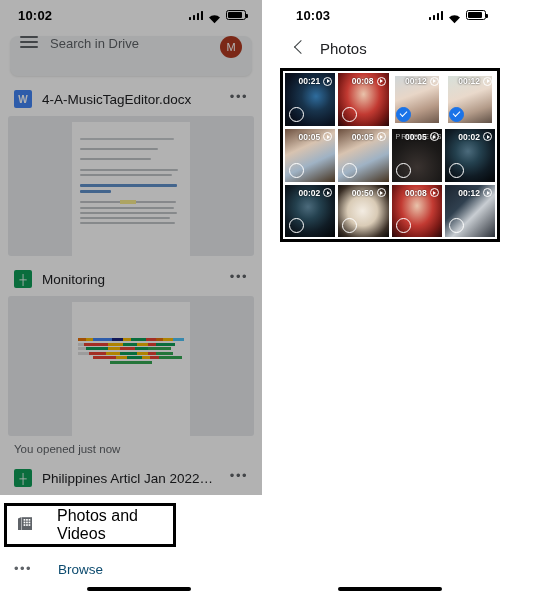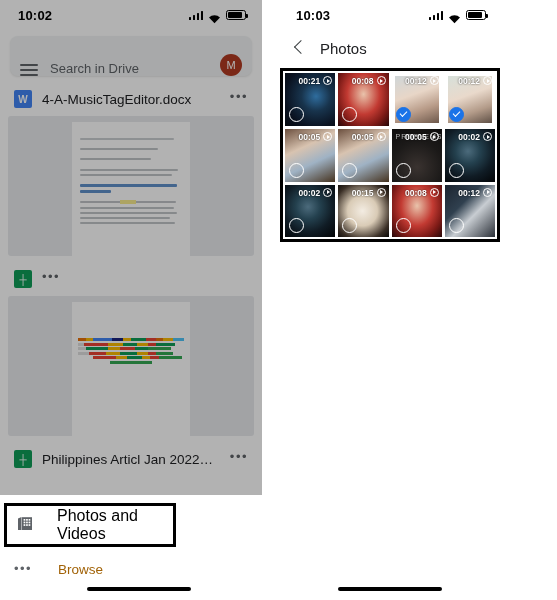--- a/index.html
+++ b/index.html
@@ -28,21 +28,21 @@
   .sig i:nth-child(1){height:3px}.sig i:nth-child(2){height:5px}
   .sig i:nth-child(3){height:7px}.sig i:nth-child(4){height:9px}
   .wifi { width:13px;height:10px; position:relative;}
   .batt { width:20px;height:10px;border:1.4px solid #000;border-radius:2.5px;position:relative;}
   .batt::after{content:"";position:absolute;right:-3px;top:3px;width:1.7px;height:4px;background:#000;border-radius:0 1px 1px 0;}
   .batt i{position:absolute;left:1.3px;top:1.3px;bottom:1.3px;right:2.6px;background:#000;border-radius:1px;display:block;}
 
   
   .drive-search {
     margin: 6px 10px 0 10px; height: 40px; background:#f1f3f4; border-radius:8px;
-    display:flex; align-items:flex-end; padding: 0 10px; gap: 12px;
+    display:flex; align-items:flex-start; padding: 0 10px; gap: 12px;
     box-shadow: 0 1px 2px rgba(0,0,0,.10);
   }
   .hamburger { width:18px; display:flex; flex-direction:column; gap:3px; }
   .hamburger i { display:block; height:2px; background:#5f6368; border-radius:1px;}
   .drive-search .sq-text { flex:1; font-size:13px; color:#5f6368; }
   .avatar { width:22px;height:22px;border-radius:50%;background:#b03a21;color:#fff;
     font-size:11px;display:flex;align-items:center;justify-content:center;font-weight:500;}
 
   
   .file-card { margin: 10px 8px 0 8px; }
@@ -63,21 +63,21 @@
   .gap { height:5px; }
   .sheet-thumb { width:118px; background:#fff; margin-top:6px; padding:36px 6px 0 6px;}
   .bar-row { display:flex; height:3px; margin-bottom:1.6px; }
   .bar-row span { display:block; height:100%; }
   .fc-sub { font-size:11.5px; color:#5f6368; padding: 7px 6px 0 6px; }
 
   
   #sheet { position:absolute; left:0; bottom:0; width:278px; height:105px; background:#fff; z-index:60;}
   .sheet-row { display:flex; align-items:center; height:44px; padding-left:10px; gap:22px;}
   .sheet-row .ic { width:26px; display:flex; justify-content:center; color:#5f6368;}
-  .sheet-row .lbl { font-size:13.5px; color:#a16207;}
+  .sheet-row .lbl { font-size:13.5px; color:#0c4a6e;}
   .sheet-row.browse .ic { letter-spacing:1.5px; font-size:13px; line-height:8px;}
   #photos-videos-row { position:absolute; left:4px; top:8px; width:172px; height:44px;
       border:3px solid #000; background:#fff; display:flex; align-items:center;
       padding-left:8px; gap:22px; z-index:70; }
   .home-bar { position:absolute; bottom:9px; left:50%; transform:translateX(-50%);
       width:104px; height:4px; background:#000; border-radius:2px; z-index:80;}
 
   
   #right-panel { position:absolute; left:278px; top:0; width:224px; height:600px; background:#fff; }
   .r-nav { height:36px; display:flex; align-items:center; padding: 0 6px 0 14px; gap:14px; }
@@ -89,21 +89,21 @@
   #upload-btn { border:1.3px solid #7aa7dd; color:#6d9fe0; font-size:11.5px;
       font-weight:bold; padding:3px 7px; letter-spacing:.3px; }
 
   
   #video-grid-frame { border:3px solid #000; margin: 2px 2px 0 2px; background:#fff; padding:2px;}
   #video-grid { display:grid; grid-template-columns:repeat(4,1fr); gap:3px; }
   .vcell { position:relative; aspect-ratio: 1/1.05; overflow:hidden; background:#000; }
   .vcell.sel { padding:3px; background:#fff; }
   .vcell .media { position:absolute; inset:0; }
   .vcell.sel .media { inset:3px; }
-  .dur { position:absolute; top:3px; right:3px; display:flex; align-items:flex-start; gap:3px;
+  .dur { position:absolute; top:3px; right:3px; display:flex; align-items:center; gap:3px;
      color:#fff; font-size:8.5px; font-weight:bold; text-shadow:0 0 2px rgba(0,0,0,.8); z-index:3;}
   .playic { width:9px;height:9px;border:1.2px solid #fff;border-radius:50%;position:relative;}
   .playic::after{content:"";position:absolute;left:2.6px;top:1.9px;border-left:3.4px solid #fff;
      border-top:2.1px solid transparent;border-bottom:2.1px solid transparent;}
   .pick { position:absolute; left:4px; bottom:4px; width:15px;height:15px;border-radius:50%;
      border:1.6px solid #fff; z-index:3; }
   .pick.on { background:#1a73e8; border-color:#1a73e8; display:flex;align-items:center;justify-content:center;}
   .pick.on::after{content:"";width:6px;height:3px;border-left:1.6px solid #fff;
      border-bottom:1.6px solid #fff;transform:rotate(-45deg);margin-top:-2px;}
   .caption { position:absolute; top:4px; left:4px; right:18px; color:#cfcfcf;
@@ -171,20 +171,21 @@
           <div class="ln" style="width:95%"></div>
           <div class="ln" style="width:88%"></div>
           <div class="ln" style="width:93%"></div>
         </div>
       </div>
     </div>
 
     <div class="file-card">
       <div class="fc-head">
         <span class="fc-icon" style="background:#0f9d58">┼</span>
+        <span class="fc-title">Monitoring</span>
         <span class="dots">•••</span>
       </div>
       <div class="fc-thumb">
         <div class="sheet-thumb">
           <div class="bar-row">
               <span style="width:8%;background:#e8710a"></span>
               <span style="width:6%;background:#fbbc04"></span>
               <span style="width:18%;background:#4285f4"></span>
               <span style="width:10%;background:#1a237e"></span>
               <span style="width:8%;background:#fbbc04"></span>
@@ -228,20 +229,21 @@
               <span style="width:8%;background:#fbbc04"></span>
               <span style="width:8%;background:#ea4335"></span>
               <span style="width:22%;background:#34a853"></span>
             </div>
           <div class="bar-row">
               <span style="width:30%;background:#fff"></span>
               <span style="width:40%;background:#34a853"></span>
             </div>
         </div>
       </div>
+      <div class="fc-sub">You opened just now</div>
     </div>
 
     <div class="file-card">
       <div class="fc-head">
         <span class="fc-icon" style="background:#0f9d58">┼</span>
         <span class="fc-title">Philippines Articl  Jan 202202 - FY</span>
         <span class="dots">•••</span>
       </div>
     </div>
 
@@ -375,21 +377,21 @@
             <div class="media" style="background: radial-gradient(circle at 46% 42%, rgb(76, 107, 124) 0%, rgb(36, 65, 79) 30%, rgb(16, 28, 37) 62%, rgb(2, 3, 5) 100%);"></div>
             <div class="dur">
               <span>00:02</span>
               <span class="playic"></span>
             </div>
             <div class="pick"></div>
           </div>
           <div class="vcell">
             <div class="media" style="background: radial-gradient(circle at 48% 50%, rgb(243, 236, 226) 0%, rgb(217, 203, 182) 40%, rgb(58, 47, 38) 78%, rgb(10, 8, 6) 100%);"></div>
             <div class="dur">
-              <span>00:15</span>
+              <span>00:50</span>
               <span class="playic"></span>
             </div>
             <div class="pick"></div>
           </div>
           <div class="vcell">
             <div class="media" style="background: radial-gradient(at 50% 40%, rgb(233, 195, 171) 0%, rgb(194, 58, 50) 45%, rgb(126, 27, 23) 72%, rgb(38, 7, 7) 100%);"></div>
             <div class="dur">
               <span>00:08</span>
               <span class="playic"></span>
             </div>

